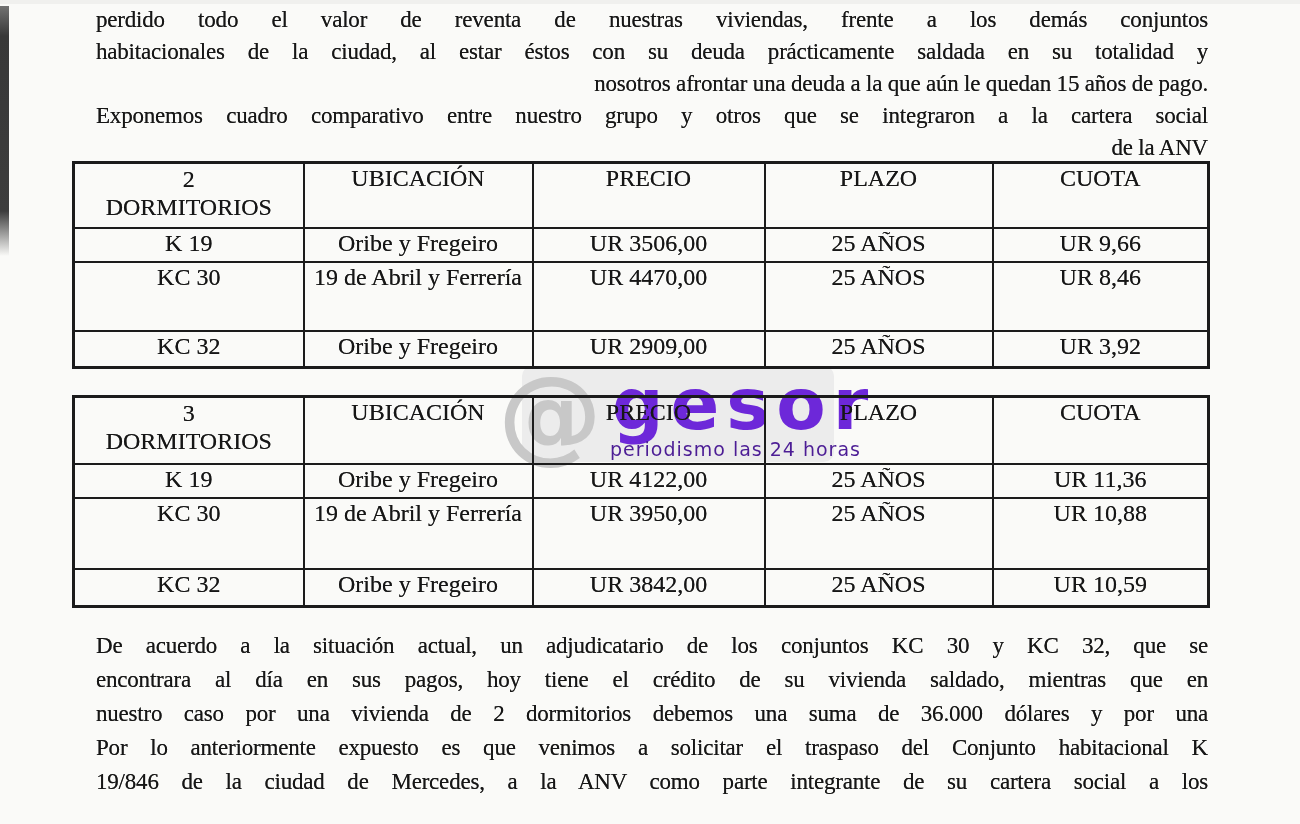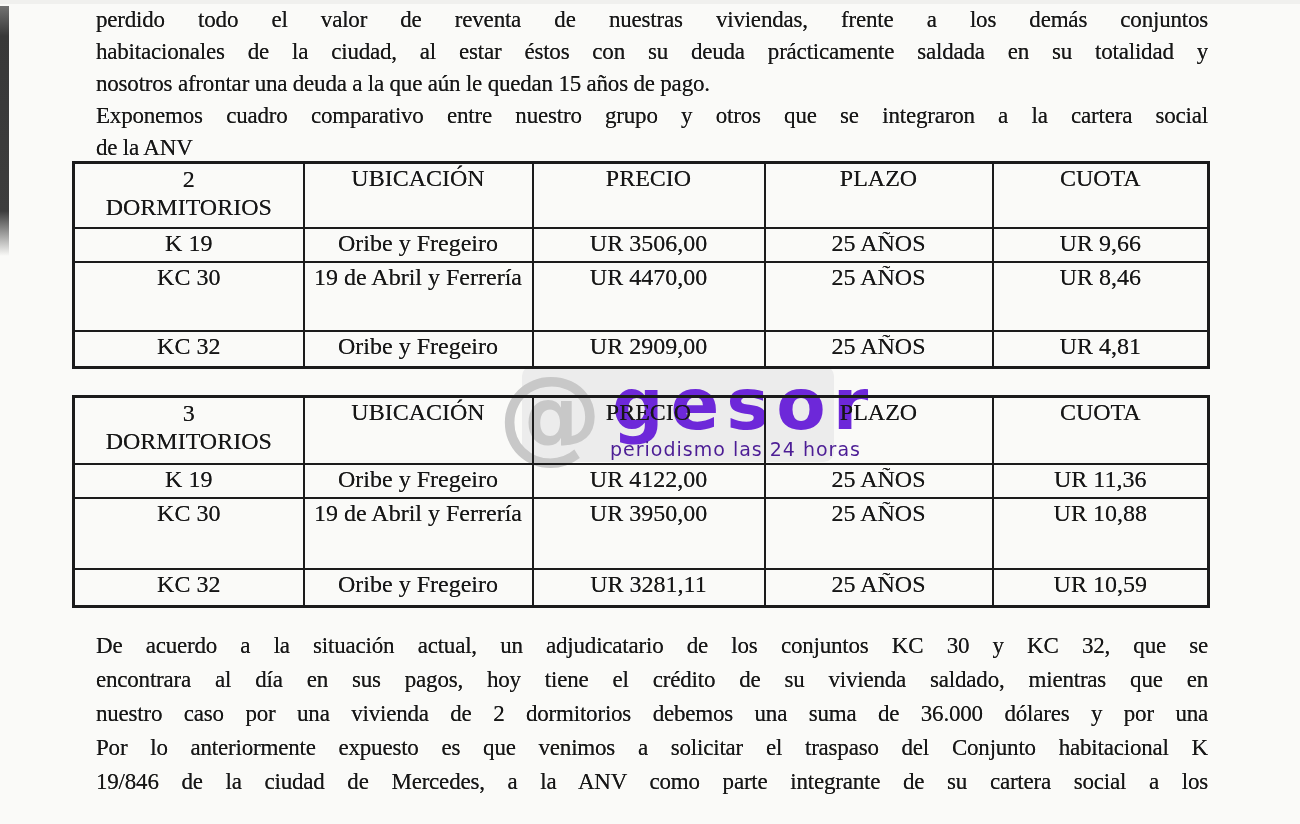--- a/index.html
+++ b/index.html
@@ -47,21 +47,21 @@
     color: #4c1d95; text-shadow: none; z-index: 1;
   }
 
   
   .block {
     position: absolute; left: 88px; width: 1112px;
     font-size: 23px; letter-spacing: -0.2px; z-index: 2; margin-left: 8px;
   }
   .block-top { top: 4px; line-height: 32px; }
   .block-bottom { top: 629px; line-height: 34px; }
-  .pline { height: 1lh; overflow: hidden; text-align: left; white-space: normal; }
+  .pline { height: 1lh; overflow: hidden; text-align: right; white-space: normal; }
   .block-top .pline { height: 32px; }
   .block-bottom .pline { height: 34px; }
   .just { text-align: justify; text-align-last: justify; }
 
   
   .doc-table {
     position: absolute; left: 72px; z-index: 2;
     border-collapse: collapse; table-layout: fixed;
     font-size: 24px; background: transparent;
     border: 3px solid #1b1b1b;
@@ -137,21 +137,21 @@
       <td>19 de Abril y Ferrería</td>
       <td>UR 4470,00</td>
       <td>25 AÑOS</td>
       <td>UR 8,46</td>
     </tr>
     <tr class="r3">
       <td>KC 32</td>
       <td>Oribe y Fregeiro</td>
       <td>UR 2909,00</td>
       <td>25 AÑOS</td>
-      <td>UR 4,81</td>
+      <td>UR 3,92</td>
     </tr>
   </tbody>
     </table>
 
   <table class="doc-table t2">
     <colgroup>
       <col style="width:230px">
         <col style="width:229px">
         <col style="width:232px">
         <col style="width:228px">
@@ -178,21 +178,21 @@
     <tr class="r2">
       <td>KC 30</td>
       <td>19 de Abril y Ferrería</td>
       <td>UR 3950,00</td>
       <td>25 AÑOS</td>
       <td>UR 10,88</td>
     </tr>
     <tr class="r3">
       <td>KC 32</td>
       <td>Oribe y Fregeiro</td>
-      <td>UR 3281,11</td>
+      <td>UR 3842,00</td>
       <td>25 AÑOS</td>
       <td>UR 10,59</td>
     </tr>
   </tbody>
     </table>
 
   <div class="block block-bottom">
     <div class="pline just">De acuerdo a la situación actual, un adjudicatario de los conjuntos KC 30 y KC 32, que se</div>
     <div class="pline just">encontrara al día en sus pagos, hoy tiene el crédito de su vivienda saldado, mientras que en</div>
     <div class="pline just">nuestro caso por una vivienda de 2 dormitorios debemos una suma de 36.000 dólares y por una</div>

